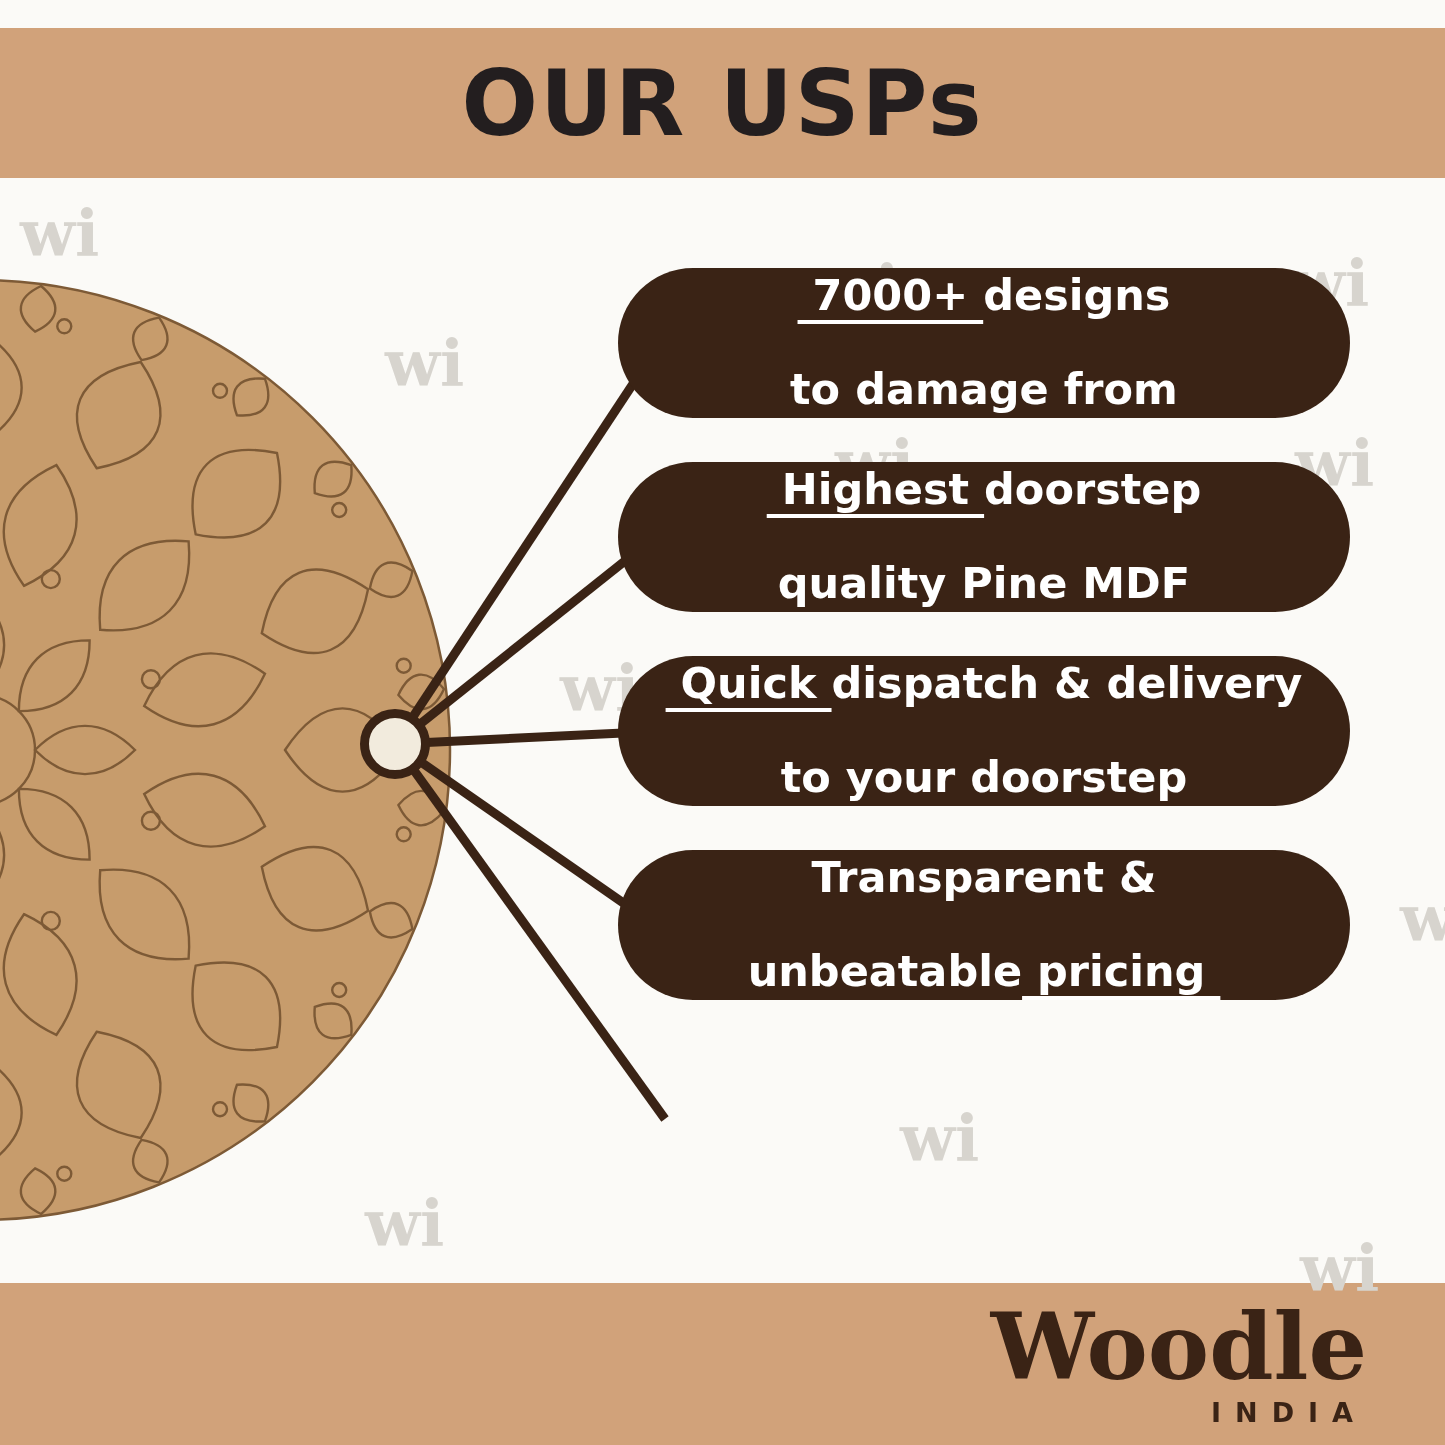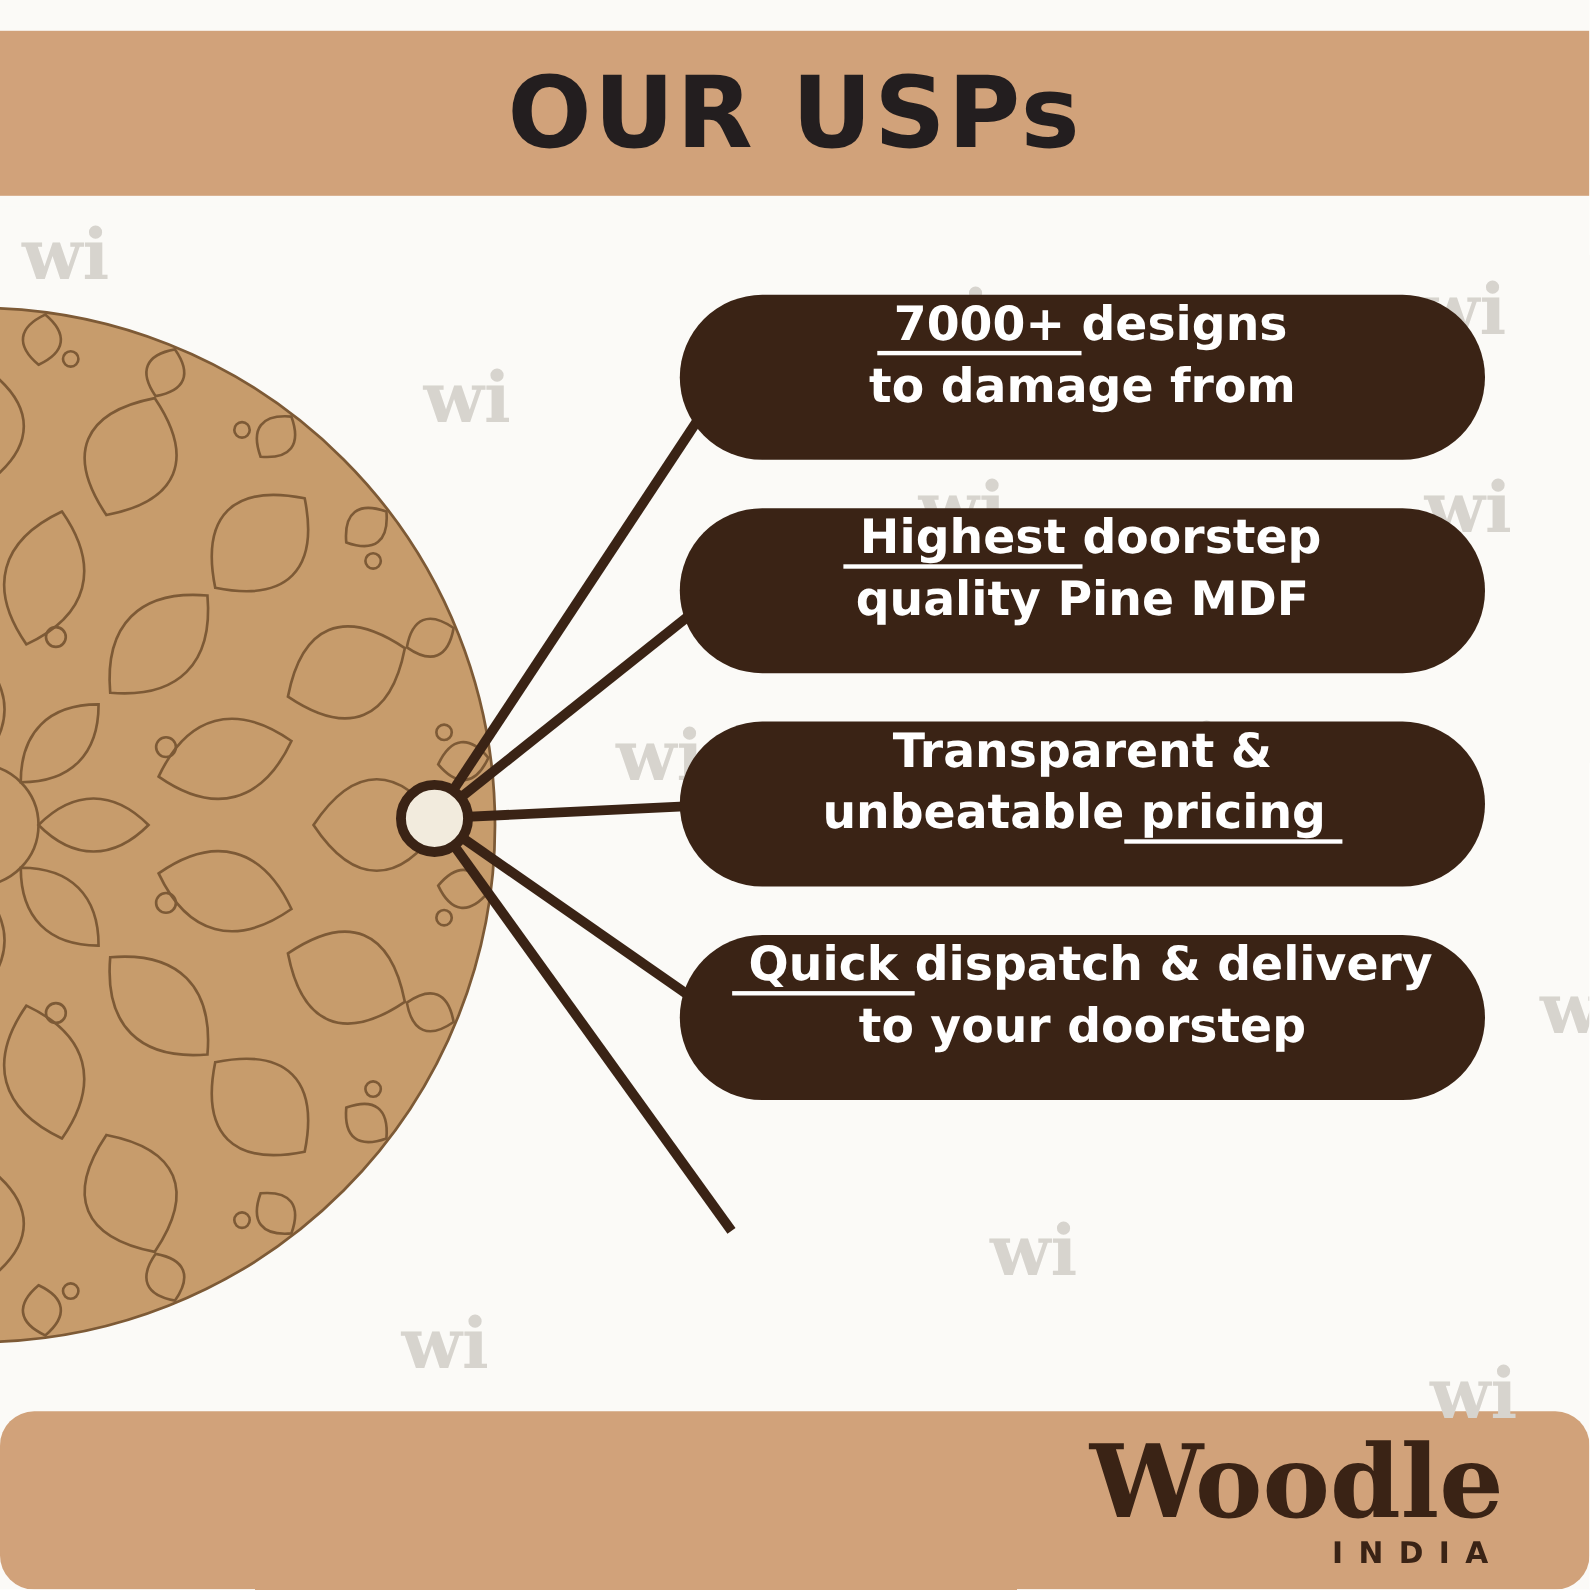--- a/index.html
+++ b/index.html
@@ -25,21 +25,20 @@
     font-size: 90px;
     font-weight: 800;
     letter-spacing: 2px;
     color: var(--title-text, #231e1f);
   }
   .band-bottom {
     position: absolute;
     left: 0; top: 1283px;
     width: 100%; height: 162px;
     background: var(--band, #d1a27a);
-    border-radius: 31px;
   }
   .logo {
     position: absolute;
     right: 78px; top: 0;
     height: 100%;
     display: flex; flex-direction: column;
     align-items: flex-end; justify-content: center;
   }
   .logo-word {
     font-family: "DejaVu Serif", serif;
@@ -102,21 +101,21 @@
     gap: 44px;
   }
   .pill {
     height: 150px;
     border-radius: 100px;
     background: var(--pill, #3a2315);
     color: var(--pill-text, #ffffff);
     display: flex;
     flex-direction: column;
     align-items: center;
-    justify-content: flex-start;
+    justify-content: space-between;
     text-align: center;
     font-size: 43px;
     font-weight: 700;
     line-height: 1.3;
     padding: 0 14px;
   }
   .pill-line { white-space: pre; }
   .pill .u {
     text-decoration: underline;
     text-decoration-thickness: 4px;
@@ -249,26 +248,26 @@
     <div class="pills" id="pills">
         <div class="pill">
           <div class="pill-line"><span class="u"> 7000+ </span><span>designs</span></div>
           <div class="pill-line"><span>to damage from</span></div>
         </div>
         <div class="pill">
           <div class="pill-line"><span class="u"> Highest </span><span>doorstep</span></div>
           <div class="pill-line"><span>quality Pine MDF</span></div>
         </div>
         <div class="pill">
+          <div class="pill-line"><span class="u"> Quick </span><span>dispatch &amp; delivery</span></div>
+          <div class="pill-line"><span>to your doorstep</span></div>
+        </div>
+        <div class="pill">
           <div class="pill-line"><span>Transparent &amp;</span></div>
           <div class="pill-line"><span>unbeatable</span><span class="u"> pricing </span></div>
-        </div>
-        <div class="pill">
-          <div class="pill-line"><span class="u"> Quick </span><span>dispatch &amp; delivery</span></div>
-          <div class="pill-line"><span>to your doorstep</span></div>
         </div>
       </div>
 
   </div>
 
   <div class="band-bottom">
     <div class="logo">
       <div class="logo-word">Woodle</div>
       <div class="logo-sub">INDIA</div>
     </div>

